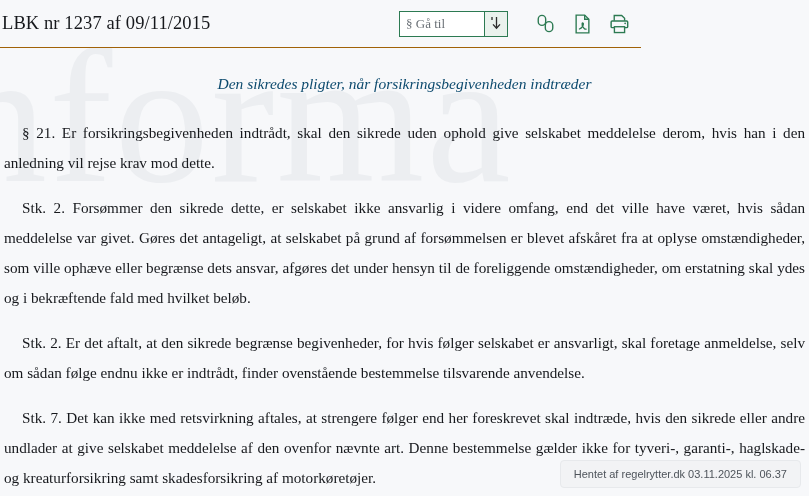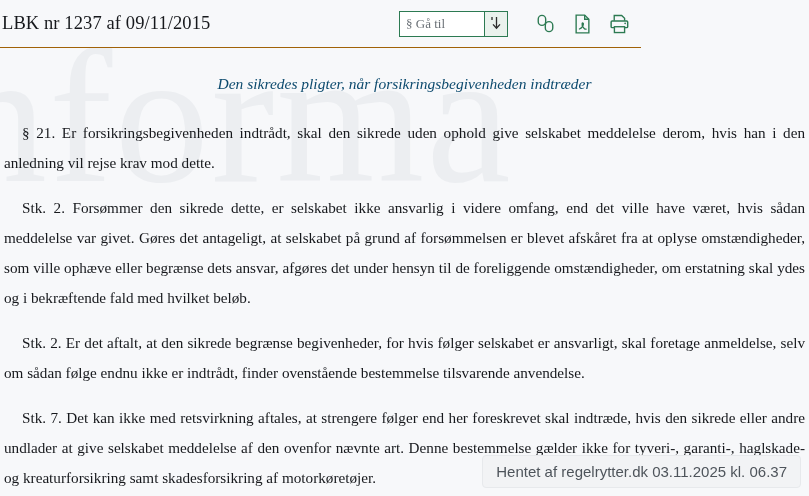--- a/index.html
+++ b/index.html
@@ -155,21 +155,21 @@
   
   .footer-note {
     position: absolute;
     right: 8px;
     bottom: 8px;
     background: #f2f3f5;
     border: 1px solid #e7e9ec;
     border-radius: 4px;
     padding: 7px 13px;
     font-family: "Liberation Sans", "DejaVu Sans", sans-serif;
-    font-size: 15px;
+    font-size: 11px;
     color: #4e545b;
     z-index: 30;
     white-space: nowrap;
   }
 </style>
 </head>
 <body>
 
 <div class="topbar">
   <div class="topbar-title">LBK nr 1237 af 09/11/2015</div>

